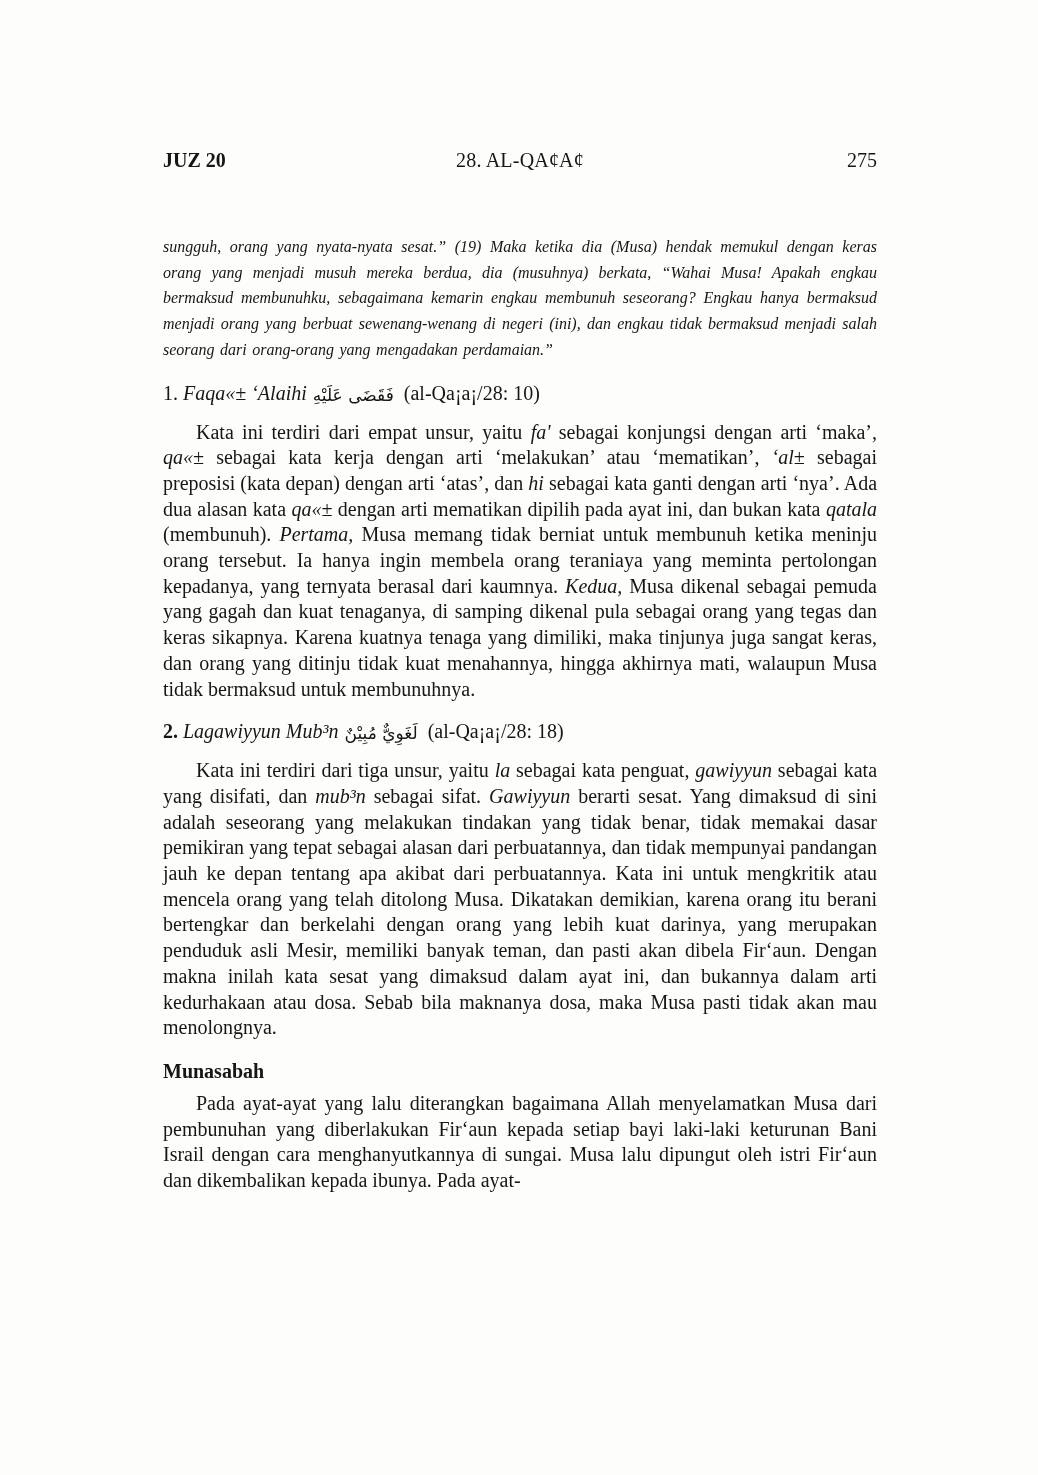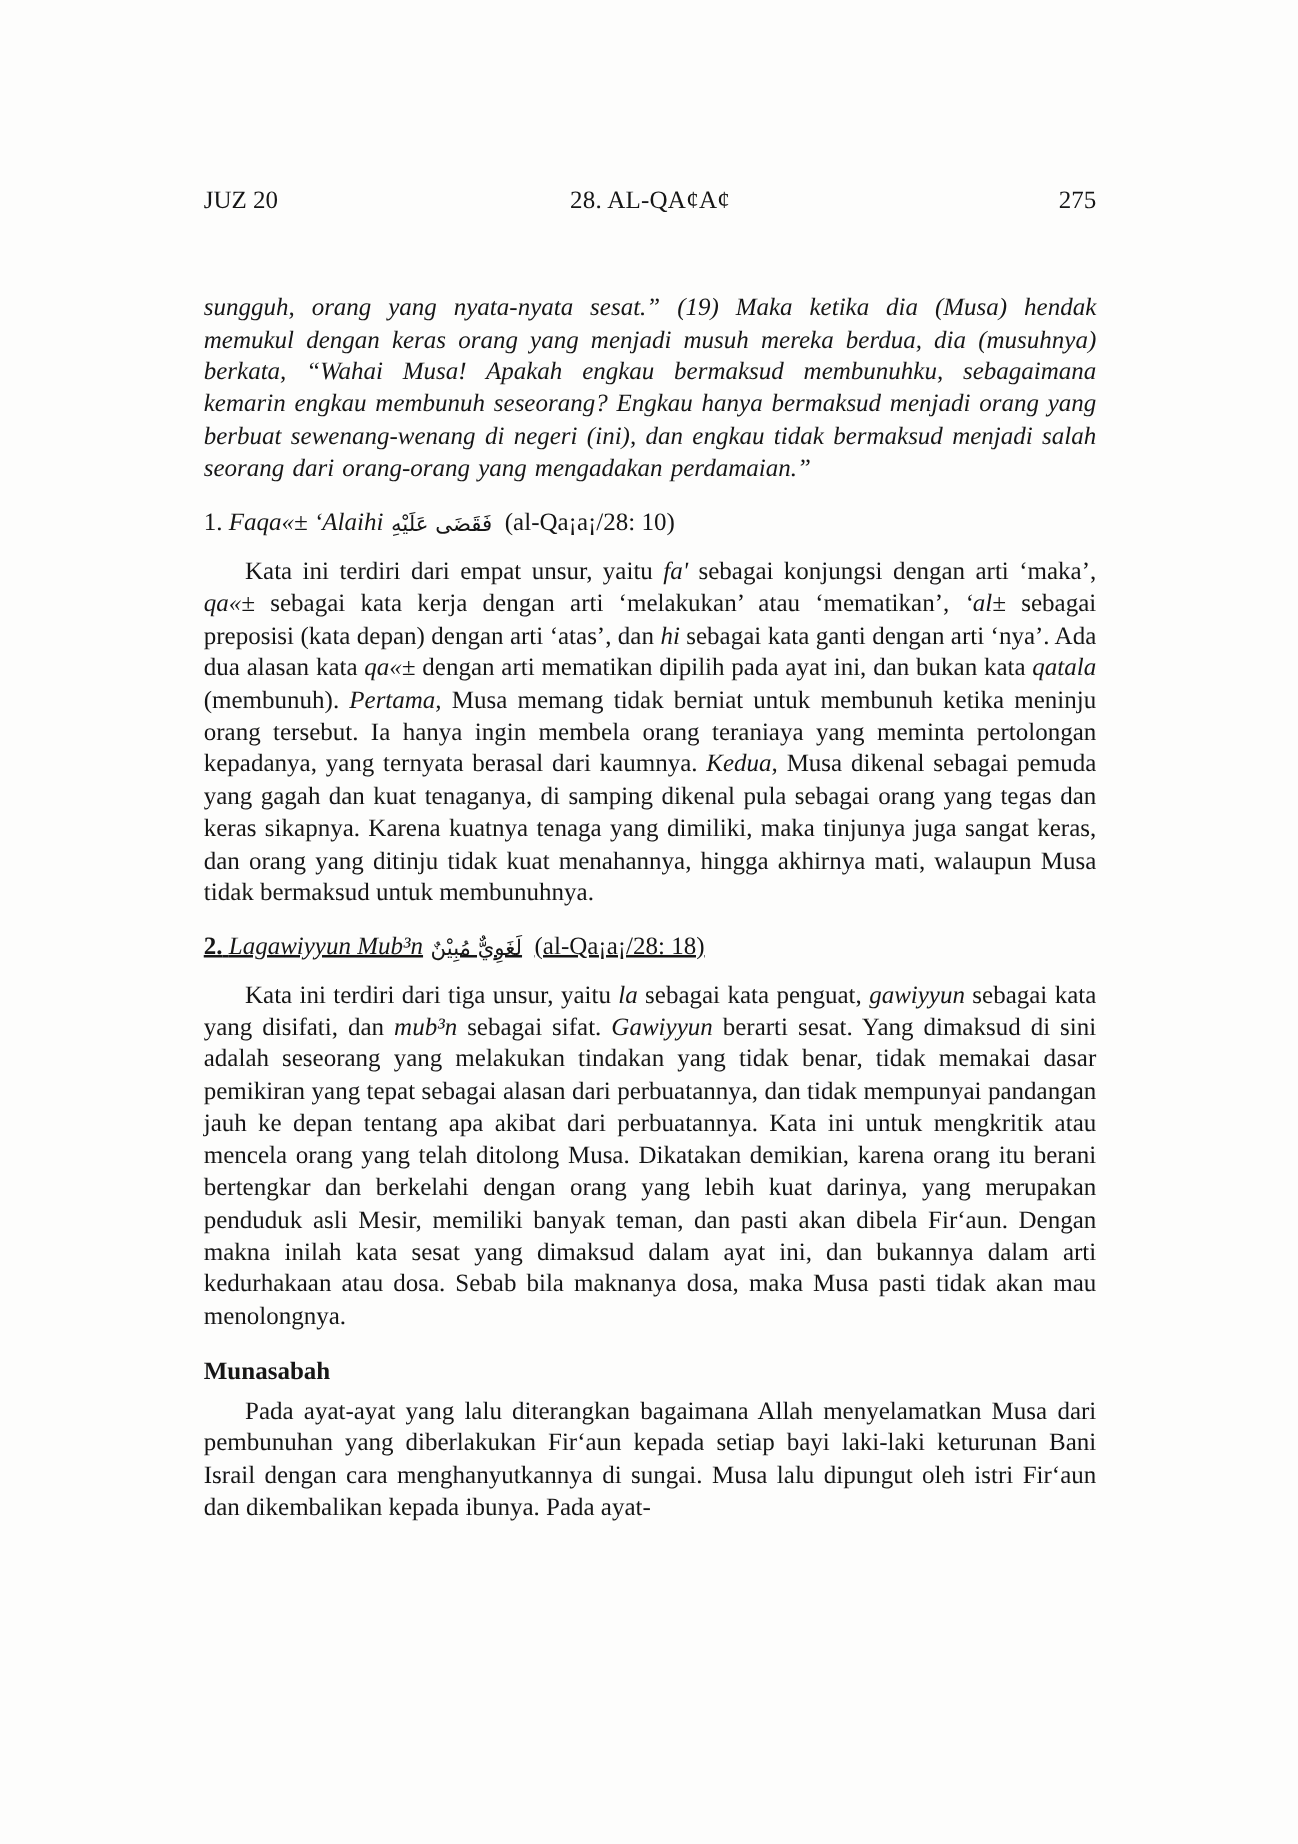--- a/index.html
+++ b/index.html
@@ -20,44 +20,44 @@
     height: 1475px;
     padding: 148px 161px 0 163px;
   }
   .pagehead {
     display: grid;
     grid-template-columns: 1fr auto 1fr;
     align-items: baseline;
     font-size: 20px;
     line-height: 24px;
   }
-  .pagehead .juz   { justify-self: start; }
+  .pagehead .juz   { justify-self: start; font-weight: bold; }
   .pagehead .title { justify-self: center; letter-spacing: 0.2px; }
   .pagehead .pnum  { justify-self: end; }
 
   .trans {
     margin: 62px 0 0 0;
     font-style: italic;
-    font-size: 20px;
+    font-size: 16px;
     line-height: 25.7px;
     text-align: justify;
     word-spacing: 1.5px;
   }
   h3.sect {
     margin: 23px 0 0 0;
     font-size: 20px;
     line-height: 24px;
     font-weight: bold;
   }
   .item-head {
     margin: 15px 0 0 0;
     font-size: 20px;
     line-height: 30px;
   }
-  .item-head.second { margin-top: 14px; text-decoration: underline; }
+  .item-head.second { margin-top: 14px; }
   .item-head .num { font-style: normal; }
   .item-head .num.bold { font-weight: bold; }
   .item-head .term { font-style: italic; margin-top: 48px; }
   .arabic {
     font-family: "DejaVu Sans", sans-serif;
     font-size: 17px;
     direction: rtl;
     unicode-bidi: isolate;
     margin: 0 10px 0 6px;
     line-height: 1;

